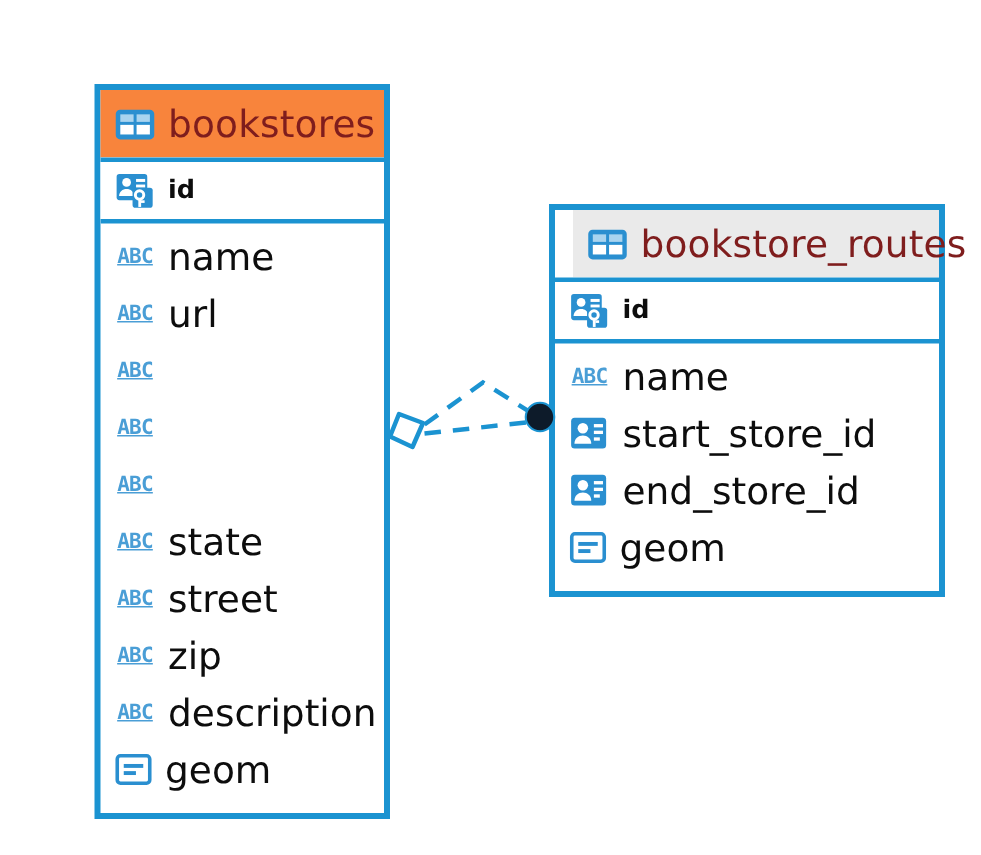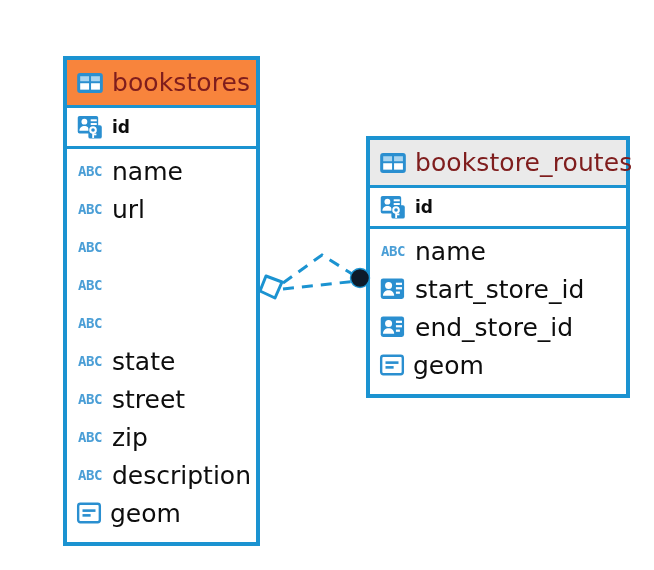--- a/index.html
+++ b/index.html
@@ -39,20 +39,21 @@
     font-size: 25px;
     color: #7f1d1d;
     letter-spacing: 0.1px;
     white-space: nowrap;
   }
   .entity-header.accent {
     background: #f8843c;
   }
   .entity-header.neutral {
     background: #eaeaea;
+    margin-left: 12px;
   }
 
   .pk-row {
     display: flex;
     align-items: center;
     box-sizing: border-box;
     height: 44px;
     padding: 0 8px 0 9px;
     border-top: 3px solid #1b93d1;
     border-bottom: 3px solid #1b93d1;
@@ -97,20 +98,21 @@
 
   .ico-abc {
     width: 28px;
     height: 20px;
     font-family: "DejaVu Sans Mono", "Liberation Mono", monospace;
     font-size: 14px;
     font-weight: bold;
     color: #4a9ed6;
     letter-spacing: -0.5px;
     line-height: 1;
+    text-decoration: underline;
   }
 
   
   #connector {
     position: absolute;
     left: 0; top: 0;
     width: 654px;
     height: 570px;
     pointer-events: none;
   }

